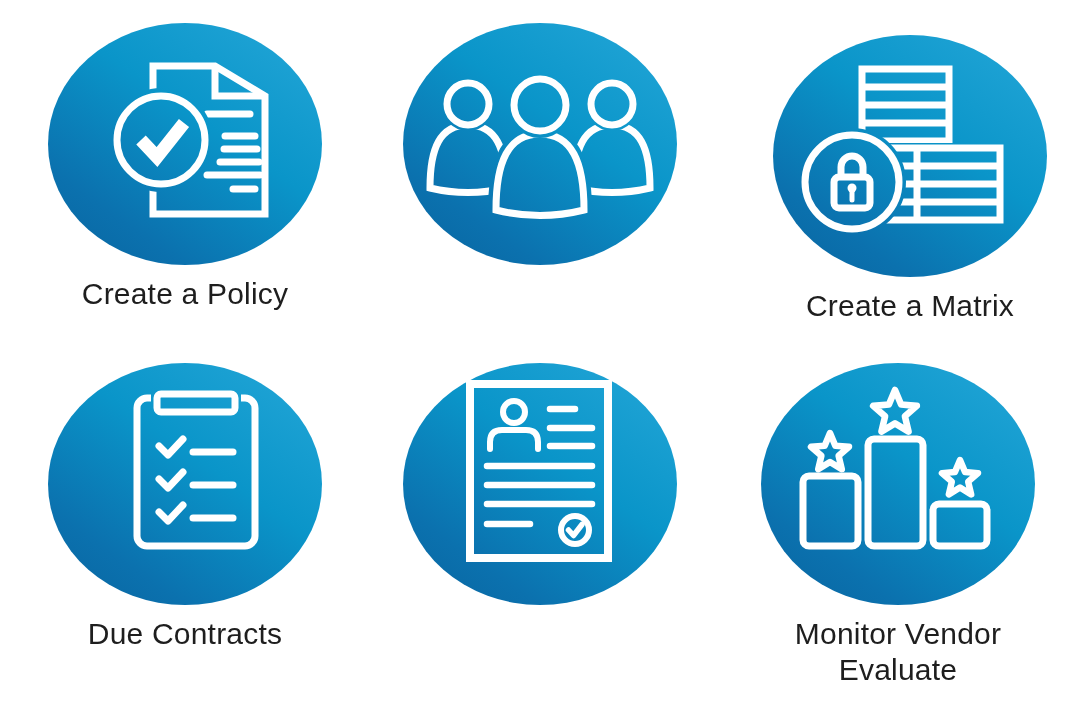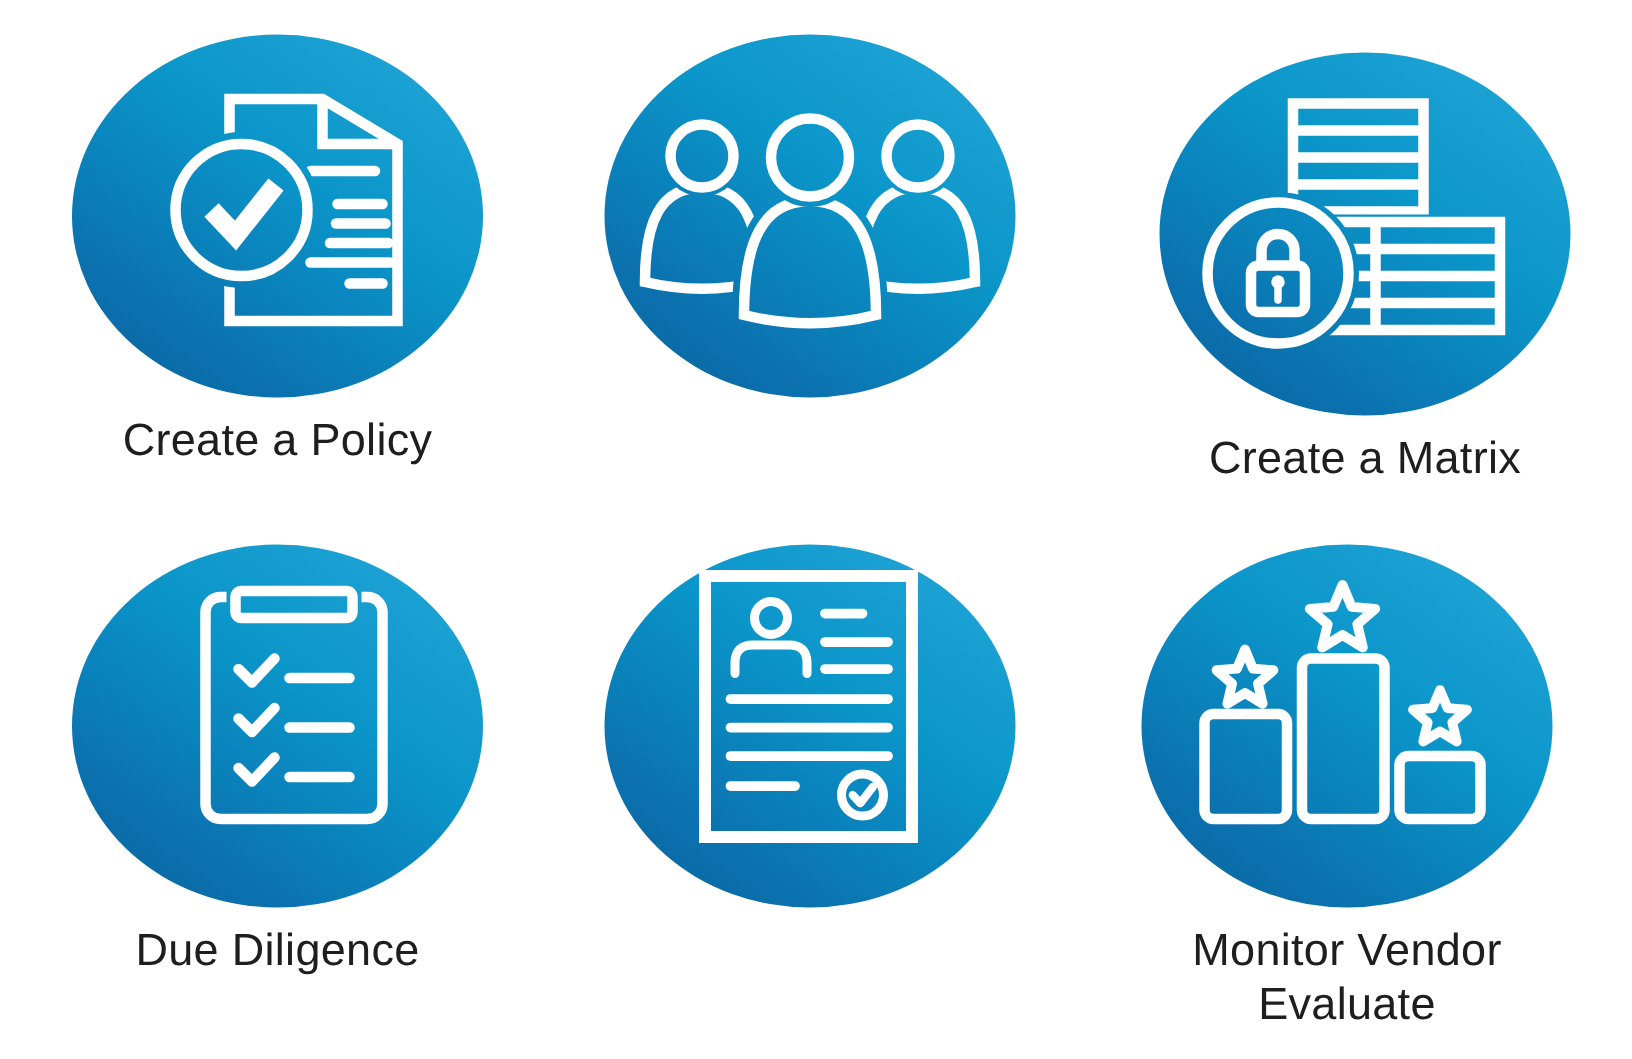--- a/index.html
+++ b/index.html
@@ -130,21 +130,21 @@
             <path d="M94,82 L103,91 L118,75"></path>
               <path d="M128,88 H168"></path>
             <path d="M94,115 L103,124 L118,108"></path>
               <path d="M128,121 H168"></path>
             <path d="M94,148 L103,157 L118,141"></path>
               <path d="M128,154 H168"></path>
           </g>
         </g>
       </svg>
     </div>
-    <figcaption class="label">Due Diligence</figcaption>
+    <figcaption class="label">Due Contracts</figcaption>
   </figure>
 
   <figure class="cell r2 c2" style="margin:0">
     <div class="bubble">
       <svg class="icon" viewBox="0 0 240 240">
         <g stroke="#fff" fill="none">
           <rect x="50" y="20" width="138" height="174" stroke-width="8"></rect>
           <circle cx="94" cy="48" r="11" stroke-width="6"></circle>
           <path d="M70,85 V78 Q70,66 82,66 H106 Q118,66 118,78 V85" stroke-width="6" stroke-linecap="round"></path>
           <g stroke-width="6.5" stroke-linecap="round">

